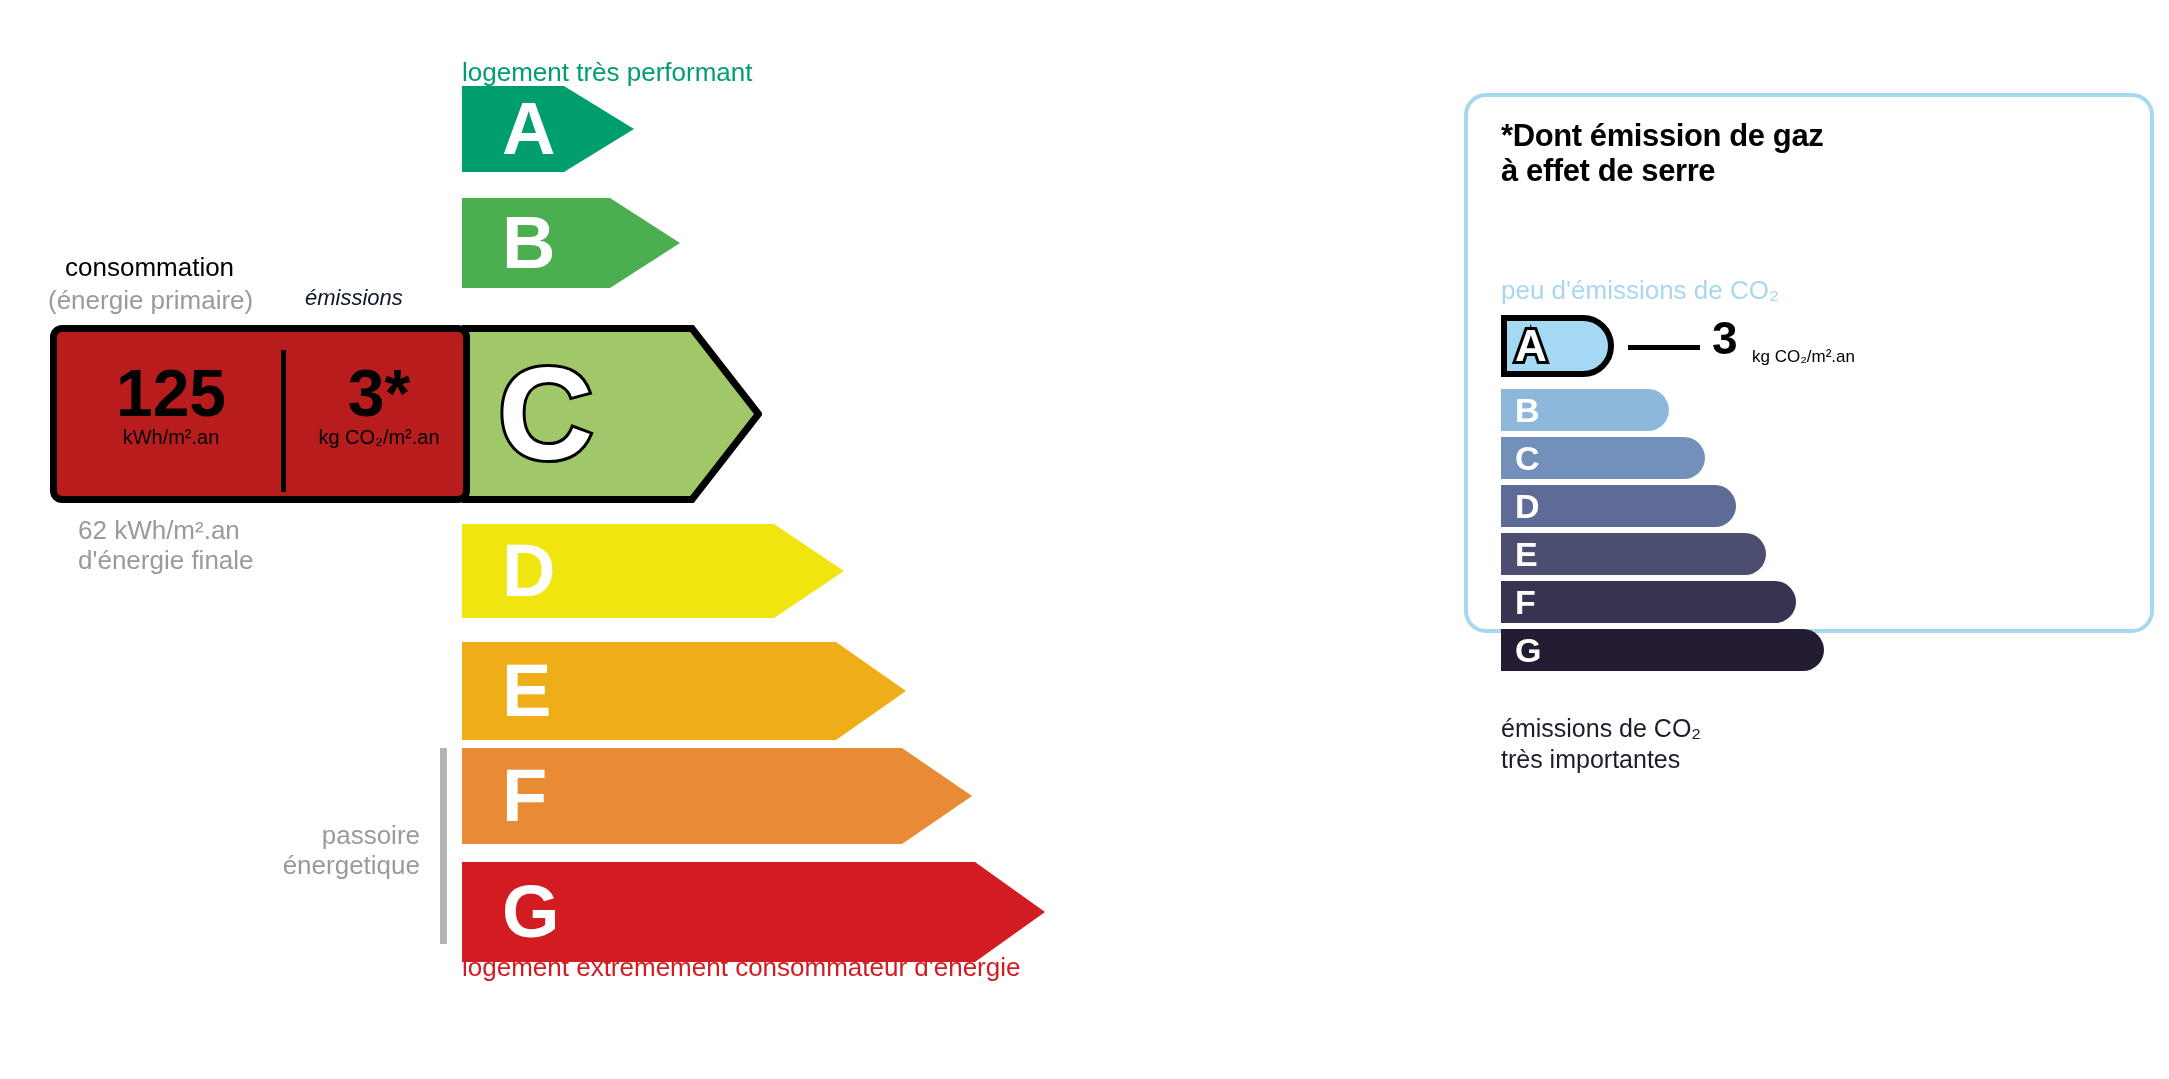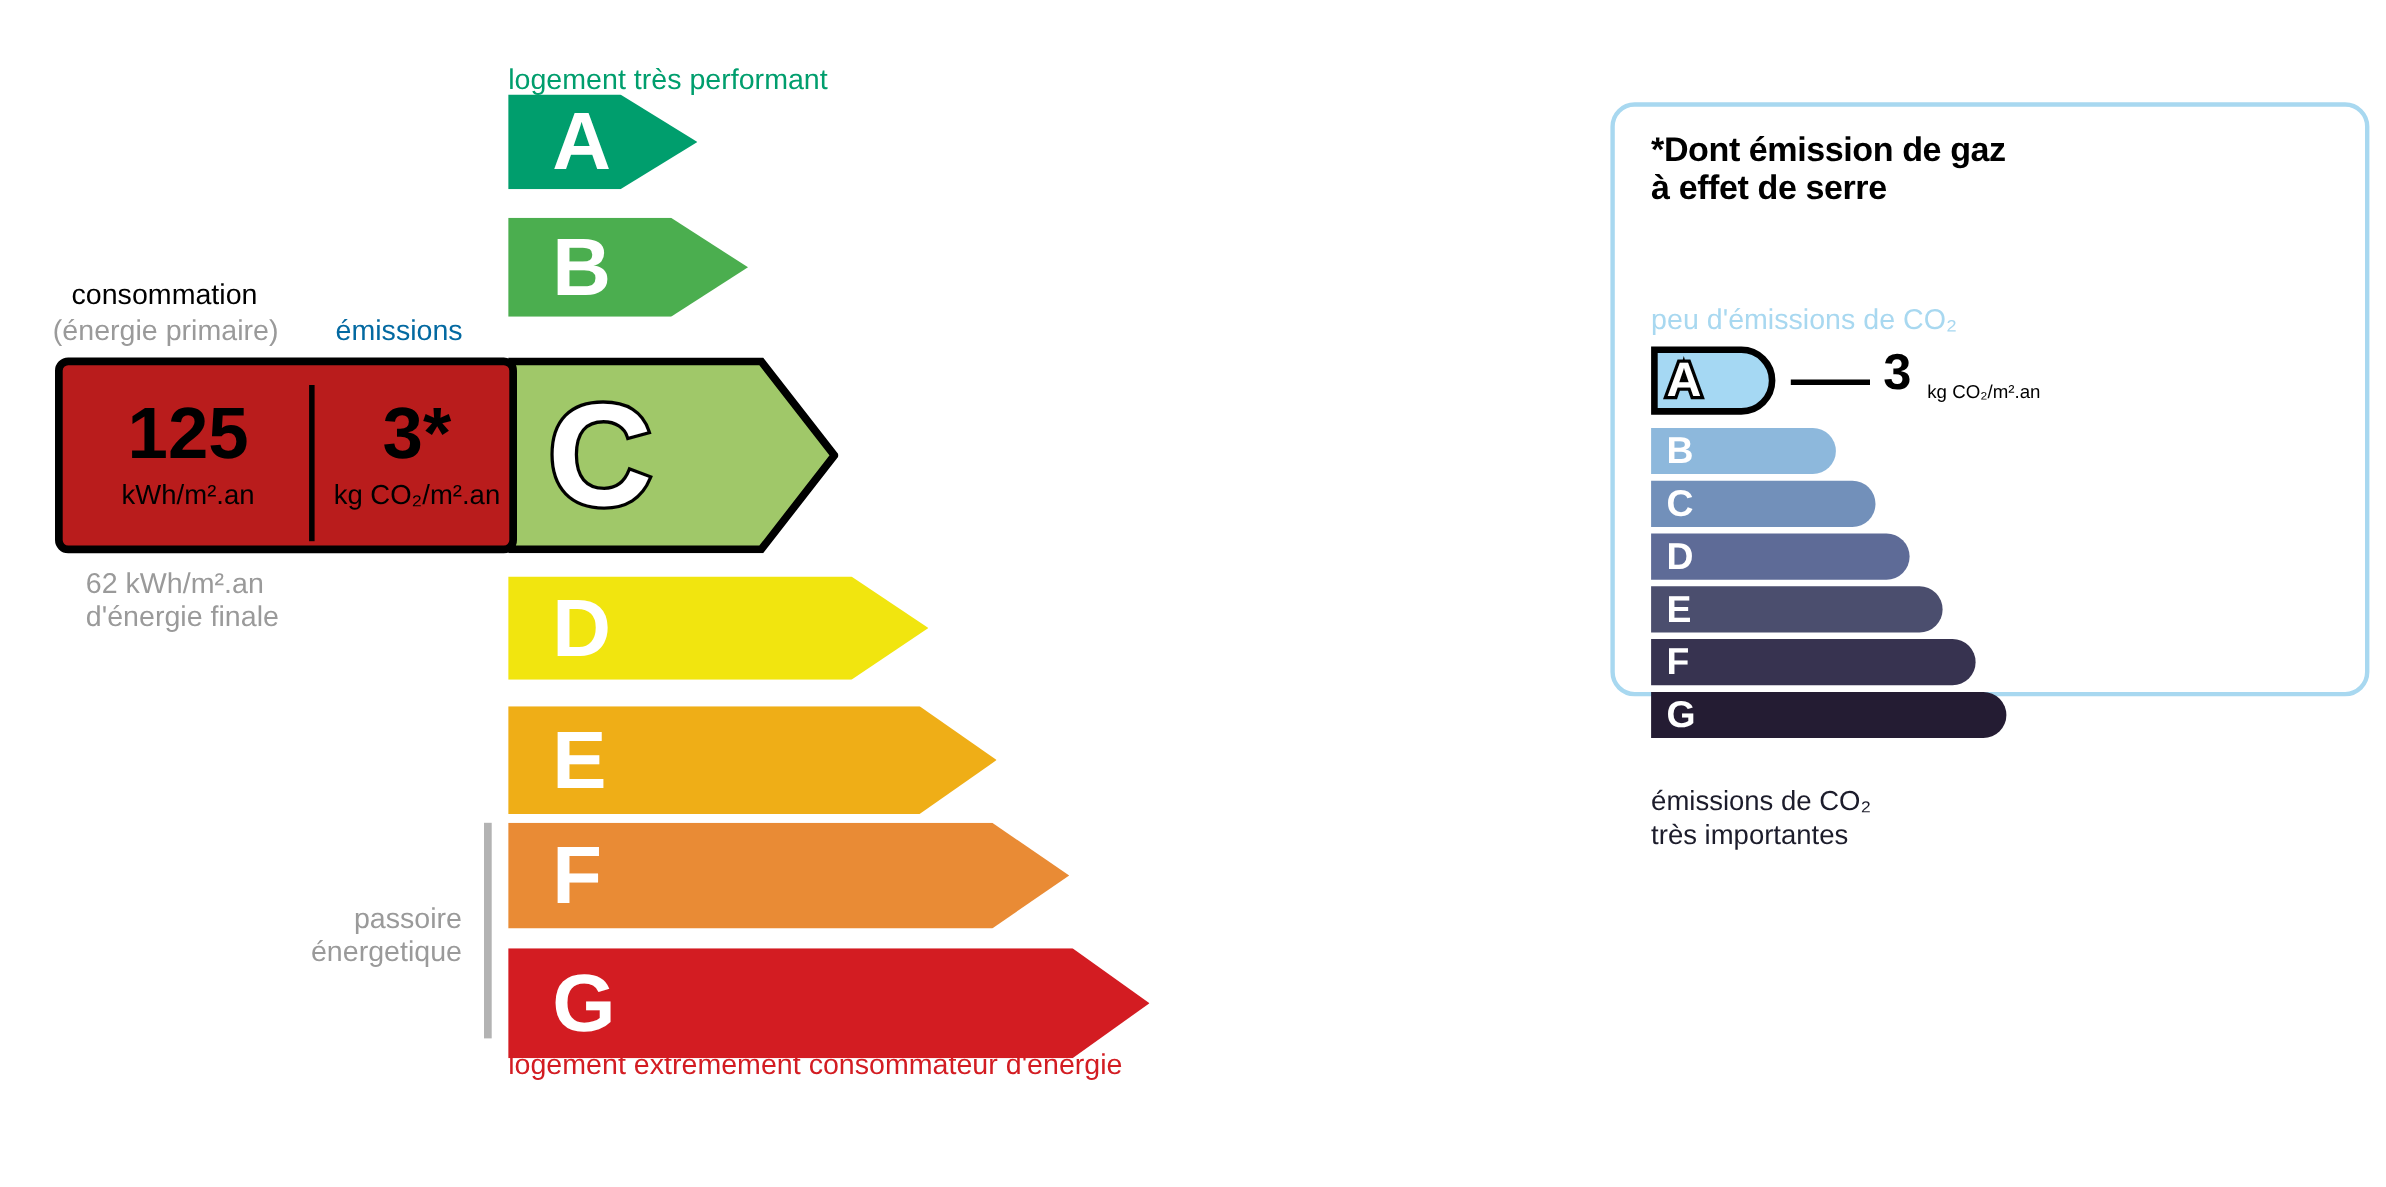--- a/index.html
+++ b/index.html
@@ -19,27 +19,27 @@
                 font-size:74px;font-weight:bold;color:#ffffff;line-height:1;}
 
   .band.sel .letter{color:#ffffff;-webkit-text-stroke:6px #000;paint-order:stroke fill;}
 
   
   #cbox{position:absolute;left:50px;top:325px;width:420px;height:178px;
         border:7px solid #000;border-radius:12px;background:#b91c1c;box-sizing:border-box;z-index:5;}
   #cbox .divider{position:absolute;left:224px;top:18px;width:5px;height:142px;background:#000;}
   .cval{position:absolute;text-align:center;}
   .cval .num{font-size:66px;font-weight:bold;color:#000;line-height:1;}
-  .cval .unit{font-size:25px;color:#000;margin-top:10px;}
+  .cval .unit{font-size:20px;color:#000;}
   #cEnergy{left:8px;top:28px;width:212px;}
   #cEmis{left:232px;top:28px;width:180px;}
 
   .lbl-conso{position:absolute;left:65px;top:252px;font-size:26px;color:#000;white-space:nowrap;}
   .lbl-prim{position:absolute;left:48px;top:285px;font-size:26px;color:#9a9a9a;white-space:nowrap;}
-  .lbl-emis{position:absolute;left:305px;top:285px;font-size:26px;color:#0369a1;white-space:nowrap;}
+  .lbl-emis{position:absolute;left:305px;top:285px;font-size:22px;color:#0f172a;white-space:nowrap;font-style:italic;}
   .lbl-final1{position:absolute;left:78px;top:515px;font-size:26px;color:#9a9a9a;white-space:nowrap;}
   .lbl-final2{position:absolute;left:78px;top:545px;font-size:26px;color:#9a9a9a;white-space:nowrap;}
 
   
   #passoire-bar{position:absolute;left:440px;top:748px;width:7px;height:196px;background:#b3b3b3;}
   .lbl-pass1{position:absolute;left:0px;top:820px;width:420px;text-align:right;font-size:26px;color:#9a9a9a;}
   .lbl-pass2{position:absolute;left:0px;top:850px;width:420px;text-align:right;font-size:26px;color:#9a9a9a;}
 
   
   #ges{position:absolute;left:1464px;top:93px;width:690px;height:540px;

